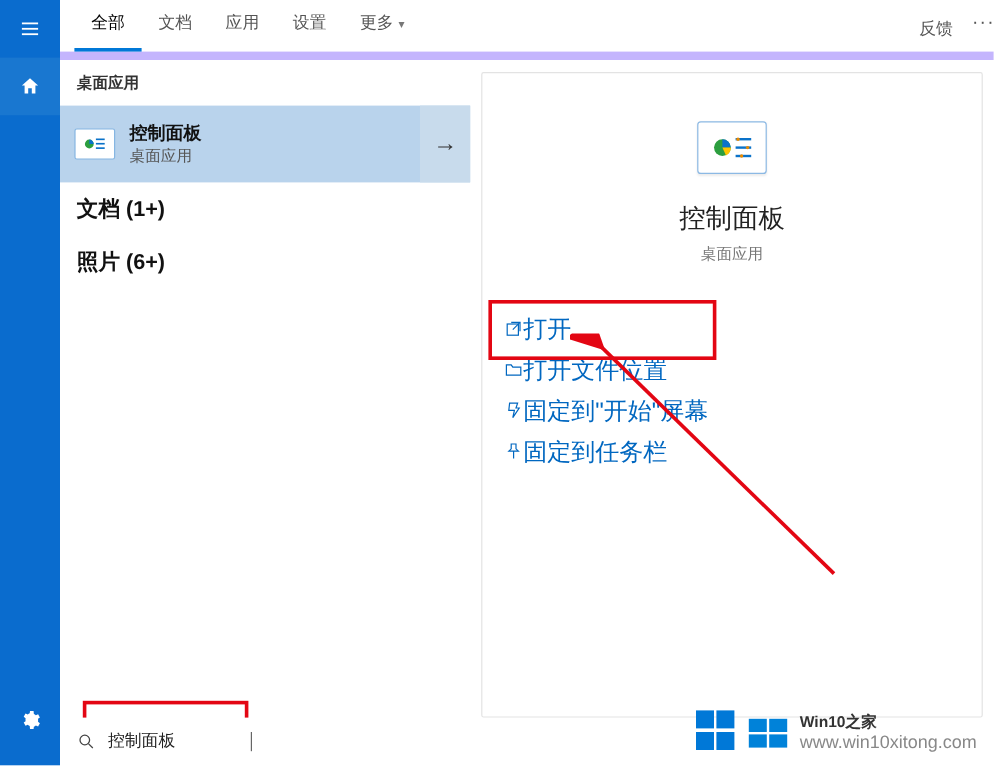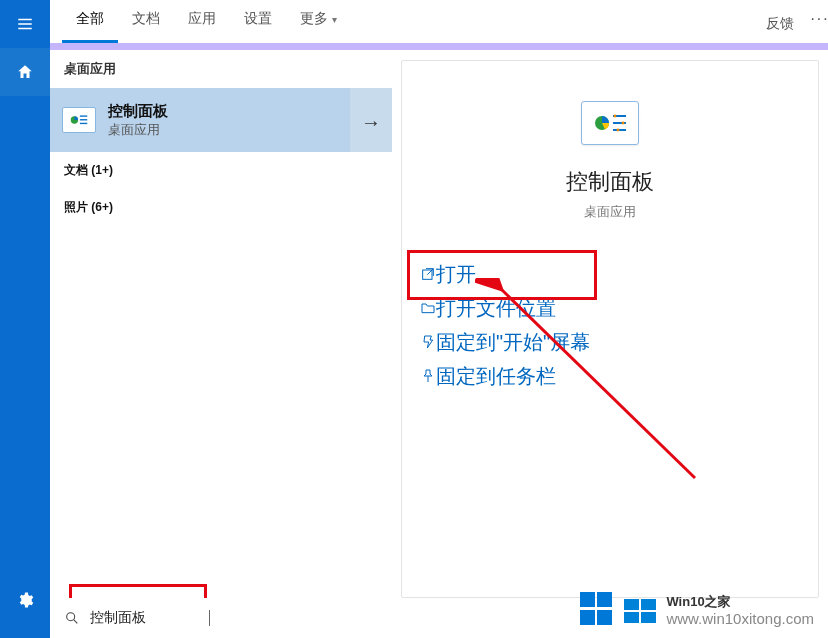--- a/index.html
+++ b/index.html
@@ -22,21 +22,21 @@
 
   .results-col { position: absolute; left: 50px; top: 50px; width: 342px; height: 548px; background: #fff; overflow-y:auto; }
   .section-header { padding: 10px 14px; font-size: 13px; color: #333; font-weight: 600; }
   .selected-row { display: flex; height: 64px; background: #b9d3ec; align-items: center; }
   .selected-left { flex: 1; display: flex; align-items: center; padding-left: 12px; gap: 12px; }
   .cp-icon { width: 34px; height: 26px; background: #fff; border: 1px solid #86b6e2; border-radius: 2px; display:flex; align-items:center; justify-content:center; }
   .cp-icon svg{width:22px;height:18px;}
   .sel-text .title { font-size: 15px; color: #111; font-weight: 600; }
   .sel-text .sub { font-size: 13px; color: #555; }
   .arrow-box { width: 42px; height: 64px; background: #c8dbec; display: flex; align-items: center; justify-content: center; color: #333; font-size: 20px; }
-  .cat-row { padding: 10px 14px; font-size: 12px; color: #111; font-weight: 600; cursor:pointer; }
+  .cat-row { padding: 10px 14px; font-size: 18px; color: #111; font-weight: 600; cursor:pointer; }
 
   .preview-col { position: absolute; left: 401px; top: 60px; width: 418px; height: 538px; border: 1px solid #e3e3e3; border-radius: 2px; background: #fff; }
   .preview-head { display:flex; flex-direction:column; align-items:center; padding-top:40px; padding-bottom: 26px; }
   .big-icon { width:58px; height:44px; border:1px solid #8cb9e4; border-radius:3px; background:#fff; display:flex; align-items:center; justify-content:center; box-shadow: 0 1px 2px rgba(0,0,0,0.08); }
   .big-icon svg{width:40px;height:30px;}
   .preview-title { margin-top: 22px; font-size: 22px; color: #222; }
   .preview-sub { margin-top: 6px; font-size: 13px; color: #777; }
 
   .action-list { padding: 10px 18px; }
   .action { display:flex; align-items:center; height: 34px; font-size: 20px; color: #0067c0; cursor:pointer; }

